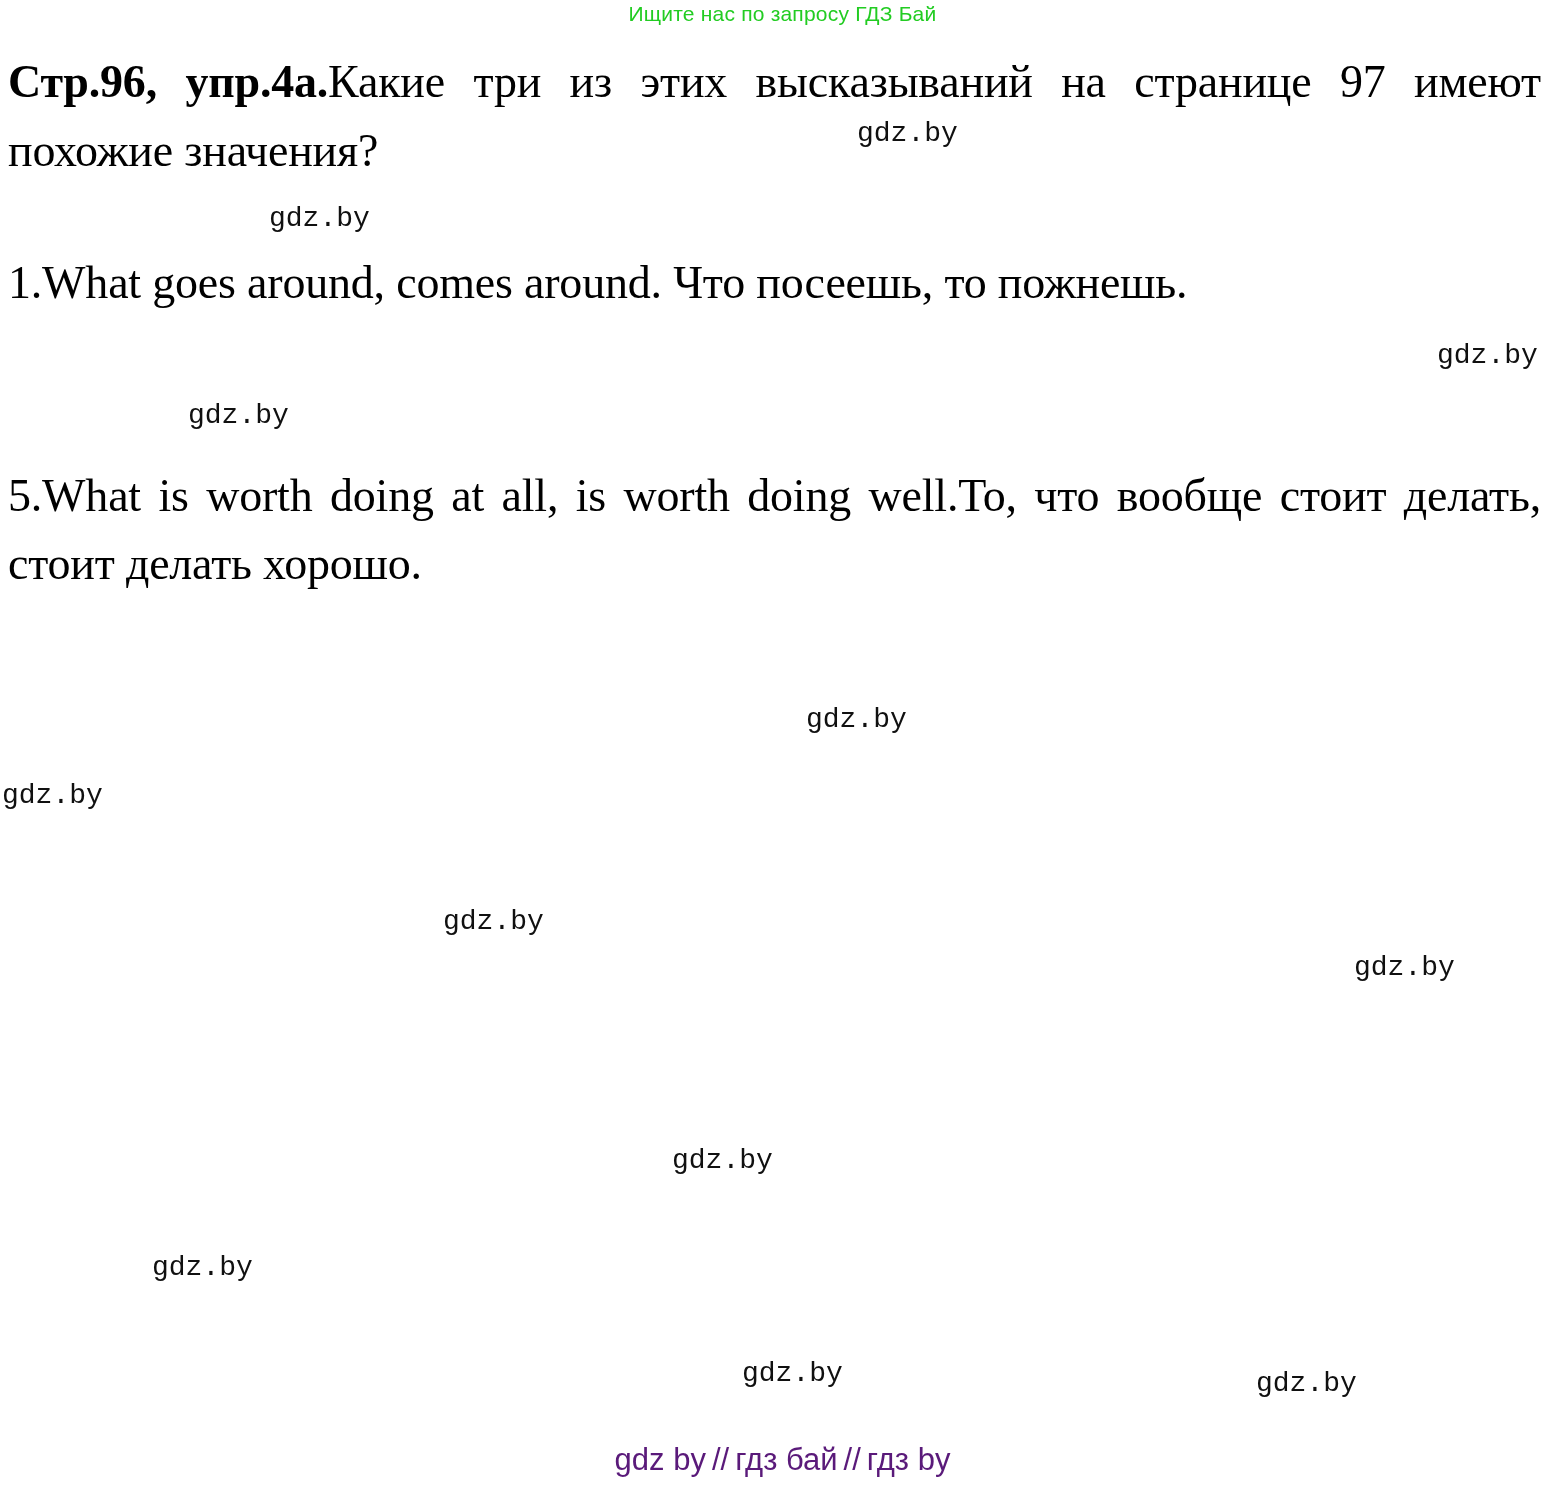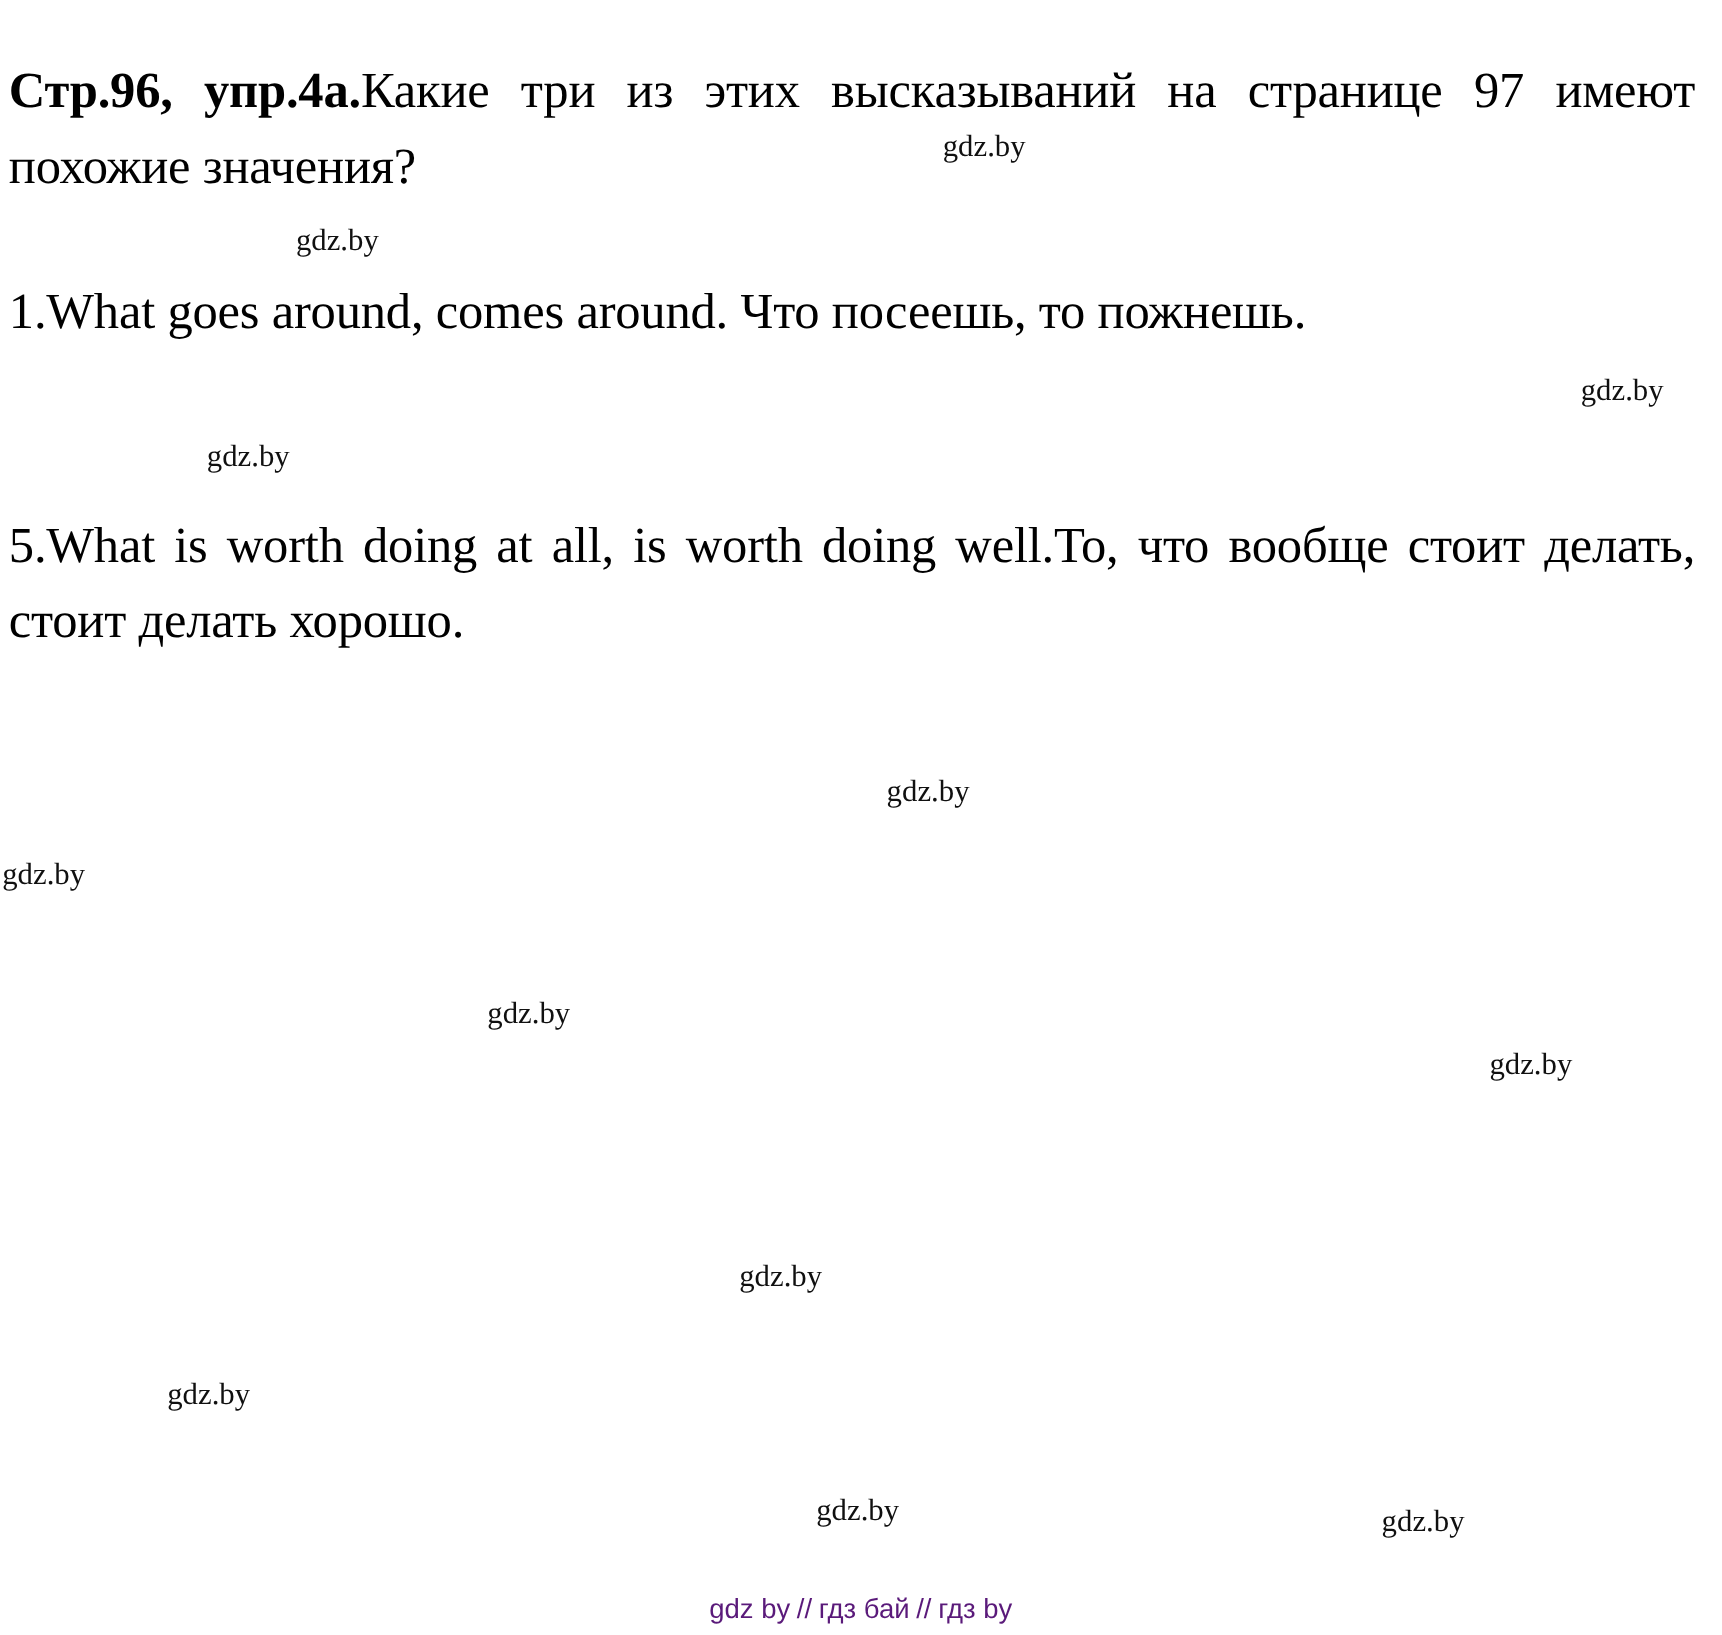--- a/index.html
+++ b/index.html
@@ -54,47 +54,48 @@
   }
   .para b, .lead {
     font-weight: bold;
   }
   .gap-med   { height: 30px; }
   .gap-large { height: 40px; }
 
   
   .wm {
     position: absolute;
-    font-family: Liberation Serif, serif;
+    font-family: Liberation Mono, monospace;
     font-size: 26px;
     color: #101010;
     white-space: nowrap;
     pointer-events: none;
     user-select: none;
   }
 
   
   .footer-links {
     position: absolute;
     bottom: 8px;
     left: 0;
     width: 1565px;
     text-align: center;
     font-family: "Liberation Sans", "DejaVu Sans", sans-serif;
-    font-size: 25px;
+    font-size: 31px;
     color: #5a1a7a;
     white-space: nowrap;
   }
   .footer-links .sep { margin: 0 6px; }
 </style>
 </head>
 <body>
 
 <div id="page">
 
+  <div class="promo-bar" style="color: rgb(34, 204, 34);">Ищите нас по запросу ГДЗ Бай</div>
 
   <div class="content">
 
     <p class="para"><b>Стр.96, упр.4а.</b><span>Какие три из этих высказываний на странице 97 имеют похожие значения?</span></p>
 
     <div class="gap-med"></div>
 
 
     <div class="gap-med"></div>
 

